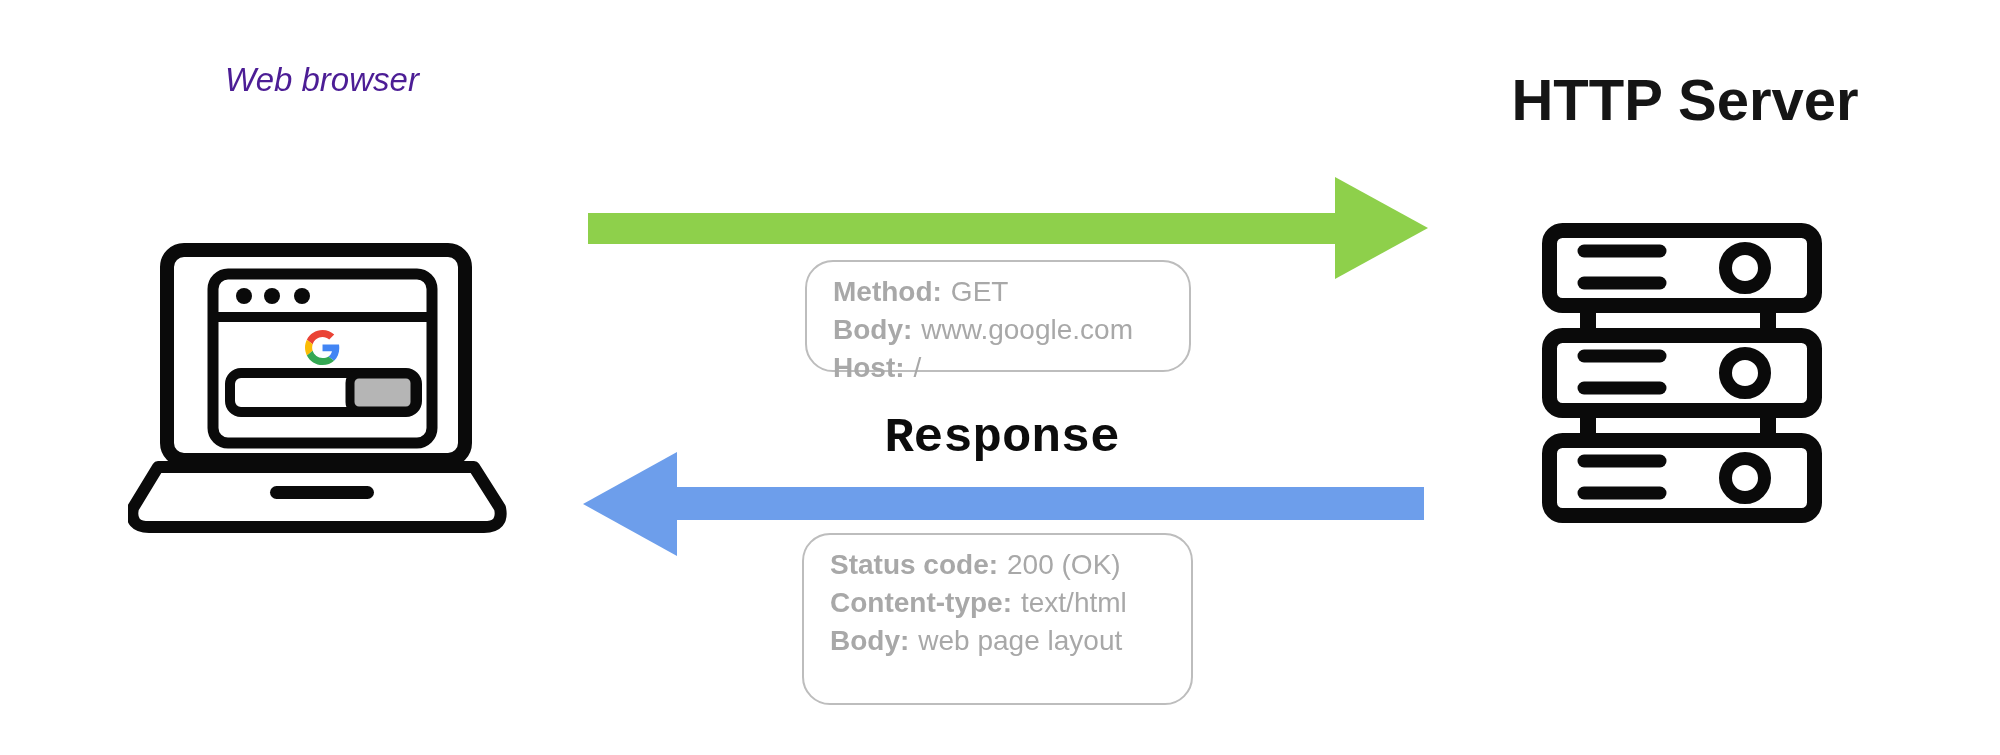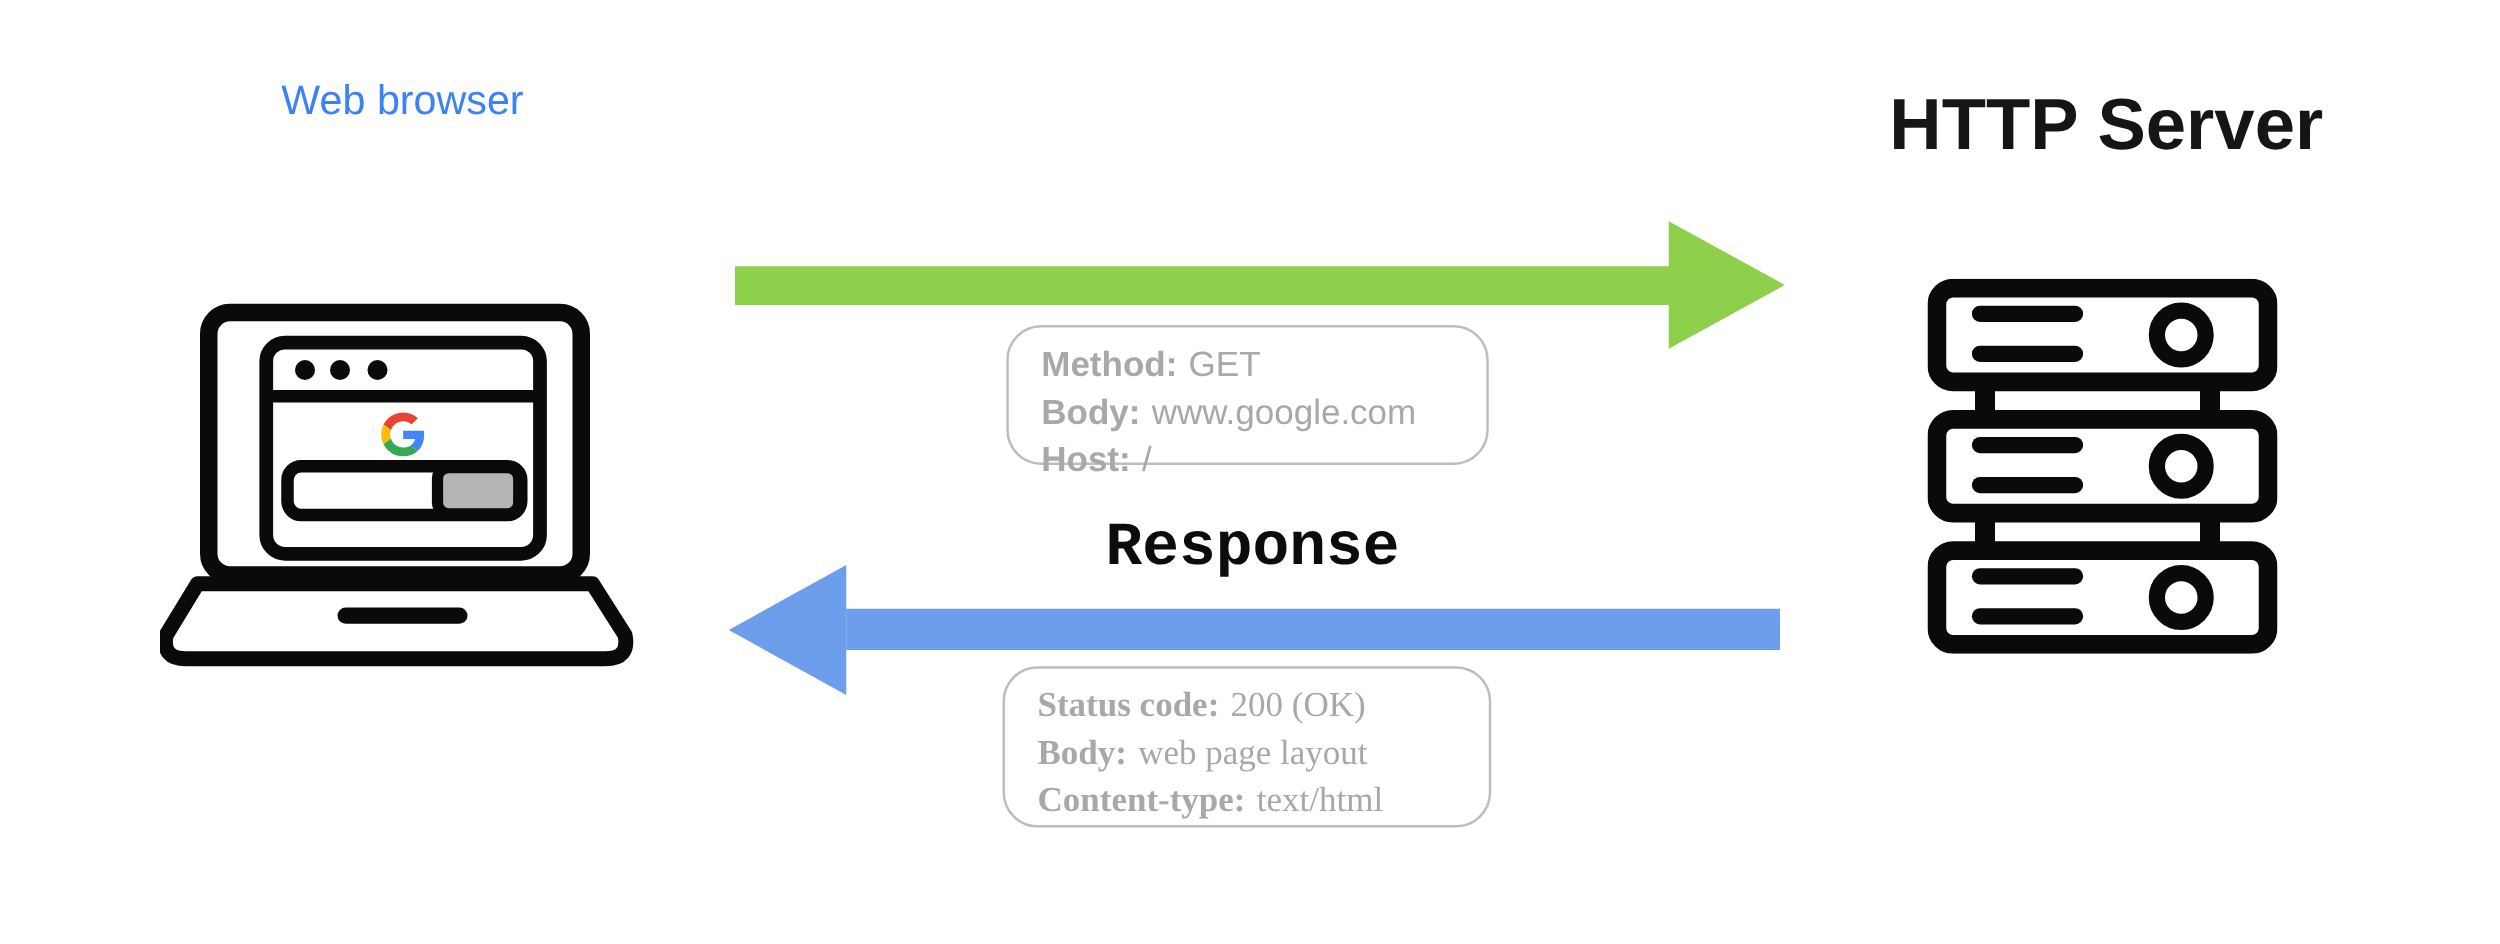--- a/index.html
+++ b/index.html
@@ -15,22 +15,23 @@
   
   .endpoint { position: absolute; width: 520px; text-align: center; }
   .endpoint-title {
     font-size: 58px;
     font-weight: bold;
     color: #151515;
     line-height: 1.1;
   }
   .endpoint-sub {
     font-size: 33px;
-    color: #3b82f6;
+    color: #4c1d95;
     margin-top: 9px;
+    font-style: italic;
   }
   #client-block { left: 62px; top: 52px; }
   #server-block { left: 1425px; top: 68px; }
 
   
   .flow-label {
     position: absolute;
     width: 500px;
     text-align: center;
     font-size: 49px;
@@ -76,21 +77,21 @@
     border: 2px solid #bdbdbd;
     border-radius: 28px;
     background: #ffffff;
     color: #a8a8a8;
     font-size: 28px;
     line-height: 38px;
     padding: 11px 20px 0 26px;
     white-space: nowrap;
   }
   #request-box { left: 805px; top: 260px; width: 386px; height: 112px; }
-  #response-box { left: 802px; top: 533px; width: 391px; height: 129px; font-family: Liberation Serif, serif; }
+  #response-box { left: 802px; top: 533px; width: 391px; height: 172px; }
   .fl { font-weight: bold; margin-right: 9px; }
 
   .icon-wrap { position: absolute; }
   #laptop-icon { left: 128px; top: 240px; }
   #server-icon { left: 1542px; top: 223px; }
 </style>
 </head>
 <body>
 
 <div class="canvas">
@@ -175,20 +176,20 @@
   <div class="arrow" id="response-arrow">
     <div class="res-head" style="border-right-color: rgb(109, 158, 235);"></div>
     <div class="res-body" style="background: rgb(109, 158, 235);"></div>
   </div>
 
   <div class="info-box" id="response-box">
     <div class="info-line">
       <span class="fl">Status code:</span><span class="fv">200 (OK)</span>
     </div>
     <div class="info-line">
-      <span class="fl">Body:</span><span class="fv">web page layout</span>
+      <span class="fl">Content-type:</span><span class="fv">text/html</span>
     </div>
     <div class="info-line">
-      <span class="fl">Content-type:</span><span class="fv">text/html</span>
+      <span class="fl">Body:</span><span class="fv">web page layout</span>
     </div>
   </div>
 
 </div>
 
 </body></html>

